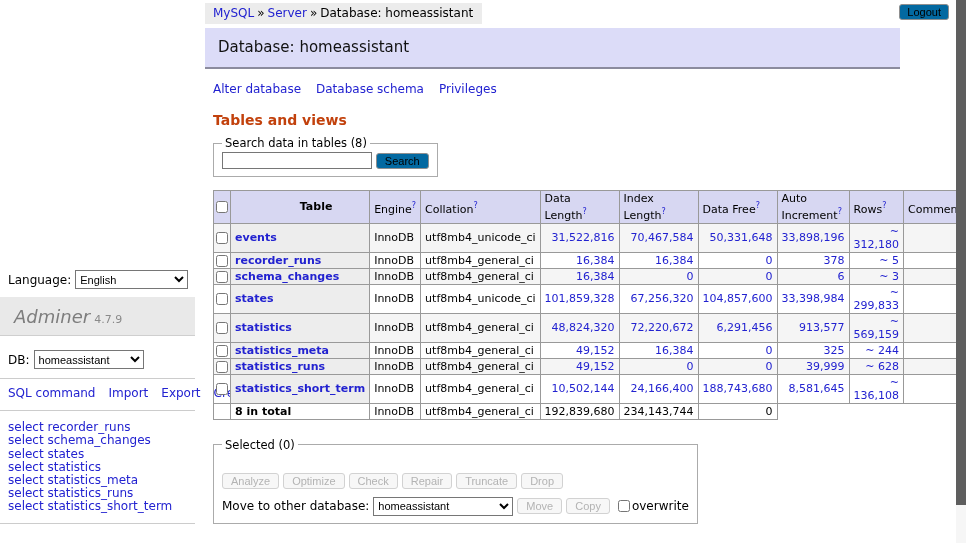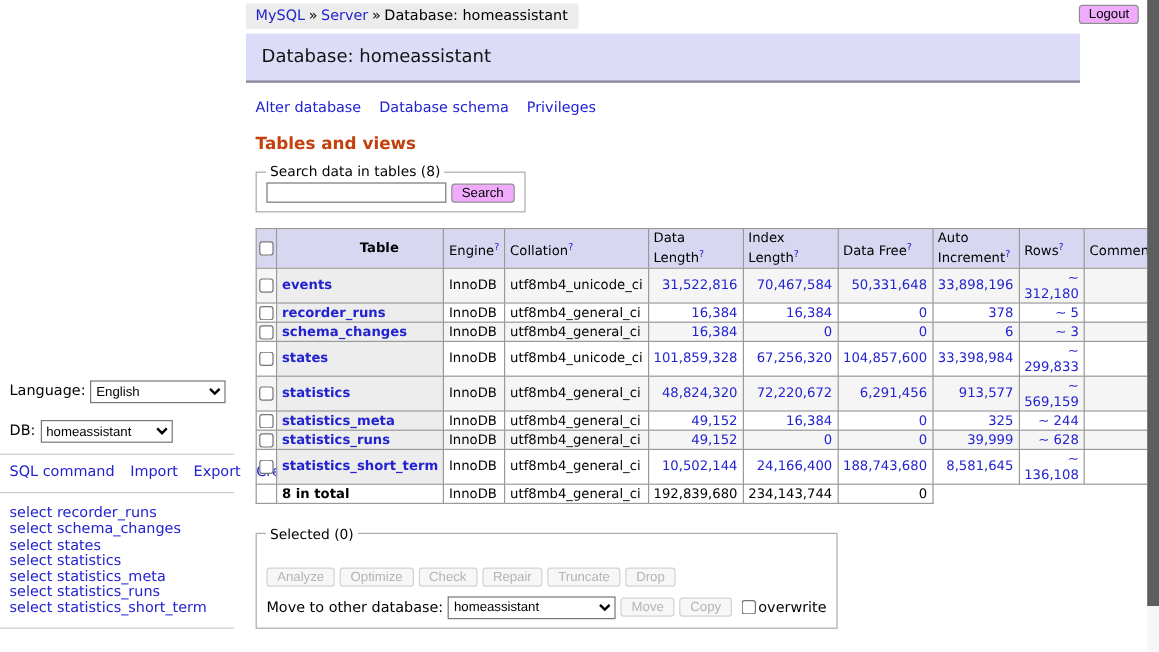--- a/index.html
+++ b/index.html
@@ -36,21 +36,21 @@
   .crumb-sep { color:#000; margin:0 3px; }
   h2.title { margin:7px 0 0; background:#dcdcf8; border-bottom:2px solid #8b8b9e; padding:10px 13px 11px; font-size:15px; font-weight:normal; color:#111; }
   .db-links { margin:13px 0 0 8px; }
   .db-links a, .bottom-links a, .routine-links a { margin-right:15px; }
   h3.sec { font-size:14px; font-weight:bold; margin:16px 0 0 8px; color:#c2410c; }
 
   fieldset { border:1px solid #ababab; margin:0; padding:2px 8px 7px; display:inline-block; }
   legend { font-size:11.5px; padding:0 3px; }
   fieldset.search-box-set { margin:8px 0 0 8px; }
   .search-input { width:150px; height:17px; border:1px solid #767676; font-size:11px; padding:1px 3px; vertical-align:middle; }
-  button, .btn { font-size:11px; padding:1px 8px; background:#f0abfc; border:1px solid #8f8f8f; border-radius:3px; color:#000; vertical-align:middle; }
+  button, .btn { font-size:11px; padding:1px 8px; background:#0369a1; border:1px solid #8f8f8f; border-radius:3px; color:#000; vertical-align:middle; }
   .btn[disabled] { color:#b3b3b3; background:#f7f7f7; border-color:#d2d2d2; }
   .logout-btn { position:absolute; top:4px; right:17px; padding:1px 7px; font-size:11px; }
 
   
   table.db { border-collapse:collapse; margin:13px 0 0 8px; font-size:11px; }
   table.db td, table.db th { border:1px solid #999; padding:1px 4px; height:15px; line-height:13px; }
   table.db thead th { background:#d7d7f2; font-weight:normal; text-align:left; }
   table.db thead th.col-table { font-weight:bold; text-align:center;padding-left:36px; }
   table.db tbody th.name { background:#ededed; text-align:left; }
   table.db tr.odd td { background:#f5f5f5; }
@@ -79,20 +79,23 @@
 </style>
 </head>
 <body>
 
 <div class="layout">
 
   <div id="sidebar">
     <div class="lang-row">
       <span>Language:</span><select><option>English</option></select>
     </div>
+    <div class="brand">
+      <a class="brand-link" href="#">Adminer</a><span class="ver">4.7.9</span>
+    </div>
     <div class="db-row">
       <span>DB:</span><select><option>homeassistant</option></select>
     </div>
     <hr class="sep">
     <div class="actions"><a class="lnk" href="#">SQL command</a><a class="lnk" href="#">Import</a><a class="lnk" href="#">Export</a><a class="lnk" href="#">Create table</a></div>
     <hr class="sep">
     <div class="table-links">
         <p><a class="lnk" href="#">select</a> <a class="lnk" href="#">recorder_runs</a></p>
         <p><a class="lnk" href="#">select</a> <a class="lnk" href="#">schema_changes</a></p>
         <p><a class="lnk" href="#">select</a> <a class="lnk" href="#">states</a></p>

